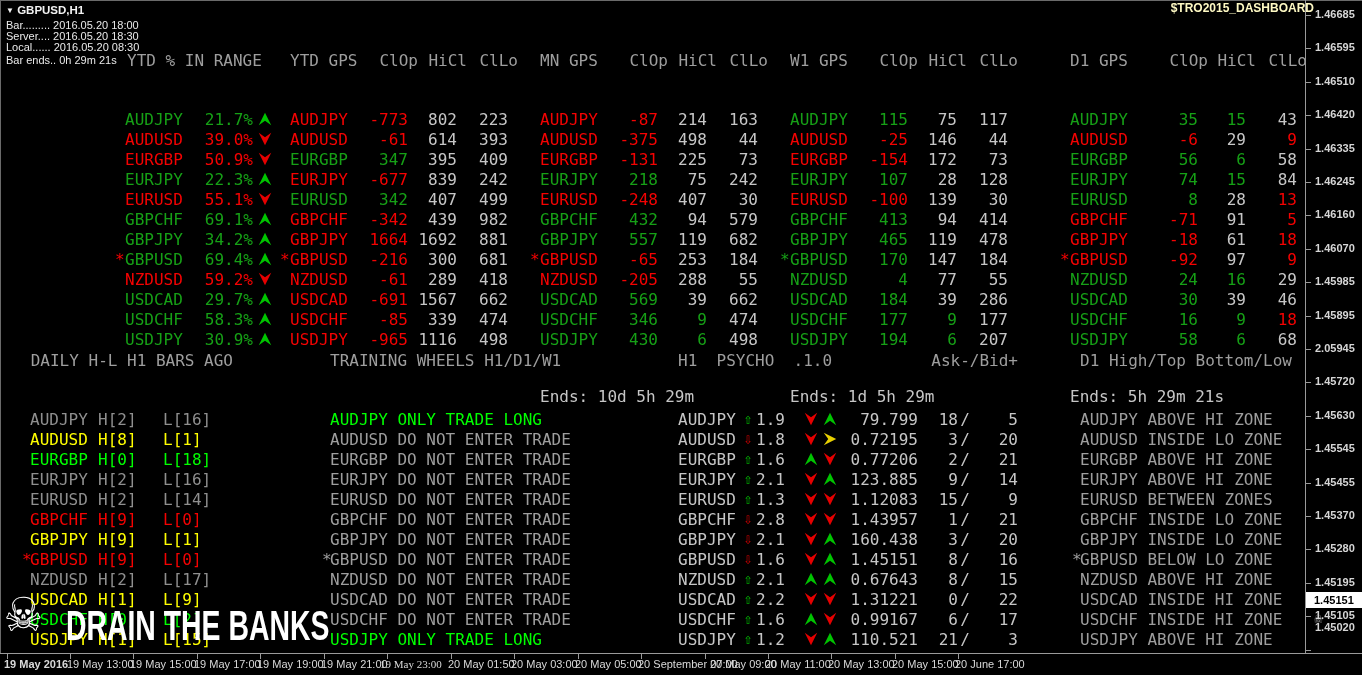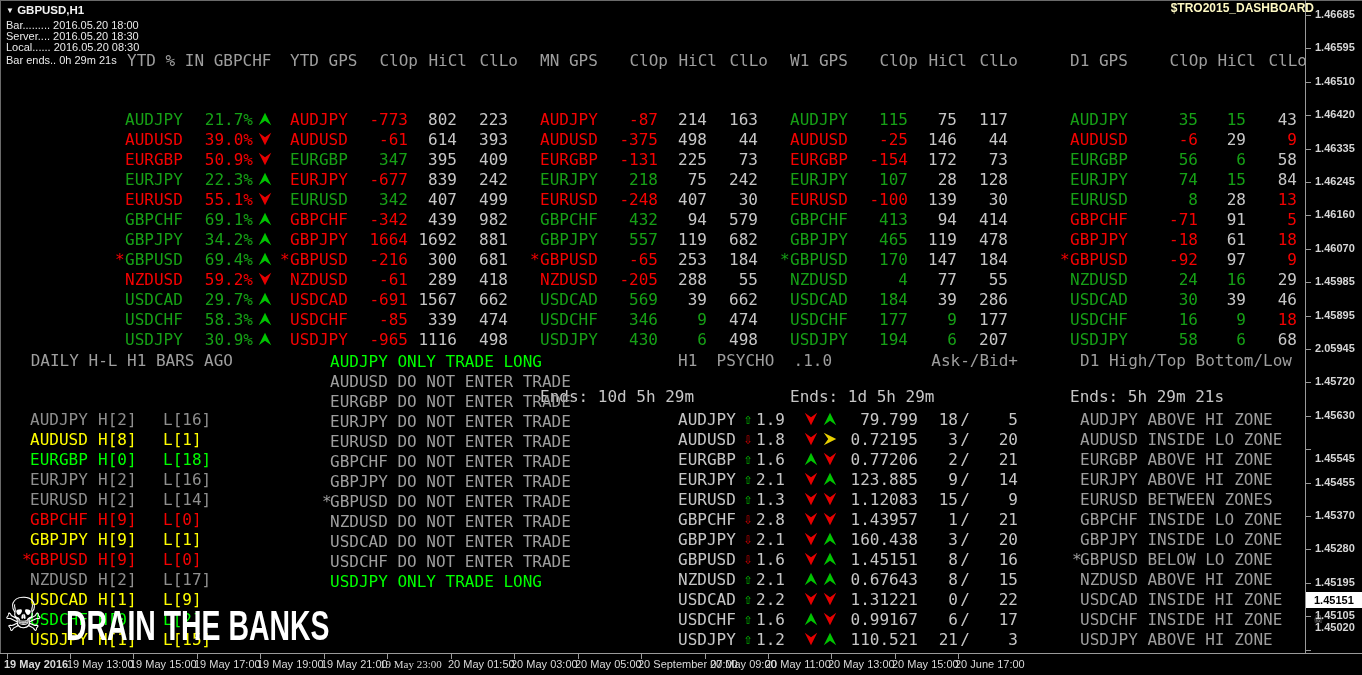--- a/index.html
+++ b/index.html
@@ -42,21 +42,21 @@
 
   <div id="title-row"><span style="font-size:8px;vertical-align:1px;">▼</span><span> </span><span>GBPUSD,H1</span></div>
   <div class="info-line" style="top:19px;">Bar......... 2016.05.20 18:00</div>
   <div class="info-line" style="top:30px;">Server.... 2016.05.20 18:30</div>
   <div class="info-line" style="top:41px;">Local...... 2016.05.20 08:30</div>
   <div class="info-line" style="top:54px;">Bar ends.. 0h 29m 21s</div>
 
   <div id="watermark">$TRO2015_DASHBOARD</div>
 
   <div class="abs mono" style="left:115px;top:13px;" id="sec-range">
-    <div class="hdr" style="padding-left:12px;color:#9e9e9e;">YTD % IN GBPCHF</div>
+    <div class="hdr" style="padding-left:12px;color:#9e9e9e;">YTD % IN RANGE</div>
     <div id="range-rows"><div class="row"><span class="cell lt" style="width: 10px; color: rgb(244, 2, 2);"></span><span class="cell lt" style="width: 60px; color: rgb(22, 160, 22);">AUDJPY</span><span class="cell rt" style="width: 68px; color: rgb(22, 160, 22);">21.7%</span><span class="cell" style="width: 24px; display: inline-flex; justify-content: center;"><svg viewBox="0 0 18 18" width="16" height="16" style="display: block;">
               <path d="M2,16 L9,11 L16,16 L9,2 Z" fill="#00c400"></path>
             </svg></span></div><div class="row"><span class="cell lt" style="width: 10px; color: rgb(244, 2, 2);"></span><span class="cell lt" style="width: 60px; color: rgb(244, 2, 2);">AUDUSD</span><span class="cell rt" style="width: 68px; color: rgb(244, 2, 2);">39.0%</span><span class="cell" style="width: 24px; display: inline-flex; justify-content: center;"><svg viewBox="0 0 18 18" width="16" height="16" style="display: block;">
               <path d="M2,2 L9,7 L16,2 L9,16 Z" fill="#e60000"></path>
             </svg></span></div><div class="row"><span class="cell lt" style="width: 10px; color: rgb(244, 2, 2);"></span><span class="cell lt" style="width: 60px; color: rgb(244, 2, 2);">EURGBP</span><span class="cell rt" style="width: 68px; color: rgb(244, 2, 2);">50.9%</span><span class="cell" style="width: 24px; display: inline-flex; justify-content: center;"><svg viewBox="0 0 18 18" width="16" height="16" style="display: block;">
               <path d="M2,2 L9,7 L16,2 L9,16 Z" fill="#e60000"></path>
             </svg></span></div><div class="row"><span class="cell lt" style="width: 10px; color: rgb(244, 2, 2);"></span><span class="cell lt" style="width: 60px; color: rgb(22, 160, 22);">EURJPY</span><span class="cell rt" style="width: 68px; color: rgb(22, 160, 22);">22.3%</span><span class="cell" style="width: 24px; display: inline-flex; justify-content: center;"><svg viewBox="0 0 18 18" width="16" height="16" style="display: block;">
               <path d="M2,16 L9,11 L16,16 L9,2 Z" fill="#00c400"></path>
             </svg></span></div><div class="row"><span class="cell lt" style="width: 10px; color: rgb(244, 2, 2);"></span><span class="cell lt" style="width: 60px; color: rgb(244, 2, 2);">EURUSD</span><span class="cell rt" style="width: 68px; color: rgb(244, 2, 2);">55.1%</span><span class="cell" style="width: 24px; display: inline-flex; justify-content: center;"><svg viewBox="0 0 18 18" width="16" height="16" style="display: block;">
               <path d="M2,2 L9,7 L16,2 L9,16 Z" fill="#e60000"></path>
@@ -116,20 +116,21 @@
     <div id="gps-rows-3"><div class="row"><span class="cell lt" style="width: 10px; color: rgb(244, 2, 2);"></span><span class="cell lt" style="width: 60px; color: rgb(22, 160, 22);">AUDJPY</span><span class="cell rt" style="width: 68px; color: rgb(22, 160, 22);">35</span><span class="cell rt" style="width: 48px; color: rgb(22, 160, 22);">15</span><span class="cell rt" style="width: 51px; color: rgb(198, 198, 198);">43</span></div><div class="row"><span class="cell lt" style="width: 10px; color: rgb(244, 2, 2);"></span><span class="cell lt" style="width: 60px; color: rgb(244, 2, 2);">AUDUSD</span><span class="cell rt" style="width: 68px; color: rgb(244, 2, 2);">-6</span><span class="cell rt" style="width: 48px; color: rgb(198, 198, 198);">29</span><span class="cell rt" style="width: 51px; color: rgb(244, 2, 2);">9</span></div><div class="row"><span class="cell lt" style="width: 10px; color: rgb(244, 2, 2);"></span><span class="cell lt" style="width: 60px; color: rgb(22, 160, 22);">EURGBP</span><span class="cell rt" style="width: 68px; color: rgb(22, 160, 22);">56</span><span class="cell rt" style="width: 48px; color: rgb(22, 160, 22);">6</span><span class="cell rt" style="width: 51px; color: rgb(198, 198, 198);">58</span></div><div class="row"><span class="cell lt" style="width: 10px; color: rgb(244, 2, 2);"></span><span class="cell lt" style="width: 60px; color: rgb(22, 160, 22);">EURJPY</span><span class="cell rt" style="width: 68px; color: rgb(22, 160, 22);">74</span><span class="cell rt" style="width: 48px; color: rgb(22, 160, 22);">15</span><span class="cell rt" style="width: 51px; color: rgb(198, 198, 198);">84</span></div><div class="row"><span class="cell lt" style="width: 10px; color: rgb(244, 2, 2);"></span><span class="cell lt" style="width: 60px; color: rgb(22, 160, 22);">EURUSD</span><span class="cell rt" style="width: 68px; color: rgb(22, 160, 22);">8</span><span class="cell rt" style="width: 48px; color: rgb(198, 198, 198);">28</span><span class="cell rt" style="width: 51px; color: rgb(244, 2, 2);">13</span></div><div class="row"><span class="cell lt" style="width: 10px; color: rgb(244, 2, 2);"></span><span class="cell lt" style="width: 60px; color: rgb(244, 2, 2);">GBPCHF</span><span class="cell rt" style="width: 68px; color: rgb(244, 2, 2);">-71</span><span class="cell rt" style="width: 48px; color: rgb(198, 198, 198);">91</span><span class="cell rt" style="width: 51px; color: rgb(244, 2, 2);">5</span></div><div class="row"><span class="cell lt" style="width: 10px; color: rgb(244, 2, 2);"></span><span class="cell lt" style="width: 60px; color: rgb(244, 2, 2);">GBPJPY</span><span class="cell rt" style="width: 68px; color: rgb(244, 2, 2);">-18</span><span class="cell rt" style="width: 48px; color: rgb(198, 198, 198);">61</span><span class="cell rt" style="width: 51px; color: rgb(244, 2, 2);">18</span></div><div class="row"><span class="cell lt" style="width: 10px; color: rgb(244, 2, 2);">*</span><span class="cell lt" style="width: 60px; color: rgb(244, 2, 2);">GBPUSD</span><span class="cell rt" style="width: 68px; color: rgb(244, 2, 2);">-92</span><span class="cell rt" style="width: 48px; color: rgb(198, 198, 198);">97</span><span class="cell rt" style="width: 51px; color: rgb(244, 2, 2);">9</span></div><div class="row"><span class="cell lt" style="width: 10px; color: rgb(244, 2, 2);"></span><span class="cell lt" style="width: 60px; color: rgb(22, 160, 22);">NZDUSD</span><span class="cell rt" style="width: 68px; color: rgb(22, 160, 22);">24</span><span class="cell rt" style="width: 48px; color: rgb(22, 160, 22);">16</span><span class="cell rt" style="width: 51px; color: rgb(198, 198, 198);">29</span></div><div class="row"><span class="cell lt" style="width: 10px; color: rgb(244, 2, 2);"></span><span class="cell lt" style="width: 60px; color: rgb(22, 160, 22);">USDCAD</span><span class="cell rt" style="width: 68px; color: rgb(22, 160, 22);">30</span><span class="cell rt" style="width: 48px; color: rgb(198, 198, 198);">39</span><span class="cell rt" style="width: 51px; color: rgb(198, 198, 198);">46</span></div><div class="row"><span class="cell lt" style="width: 10px; color: rgb(244, 2, 2);"></span><span class="cell lt" style="width: 60px; color: rgb(22, 160, 22);">USDCHF</span><span class="cell rt" style="width: 68px; color: rgb(22, 160, 22);">16</span><span class="cell rt" style="width: 48px; color: rgb(22, 160, 22);">9</span><span class="cell rt" style="width: 51px; color: rgb(244, 2, 2);">18</span></div><div class="row"><span class="cell lt" style="width: 10px; color: rgb(244, 2, 2);"></span><span class="cell lt" style="width: 60px; color: rgb(22, 160, 22);">USDJPY</span><span class="cell rt" style="width: 68px; color: rgb(22, 160, 22);">58</span><span class="cell rt" style="width: 48px; color: rgb(22, 160, 22);">6</span><span class="cell rt" style="width: 51px; color: rgb(198, 198, 198);">68</span></div></div>
     <div class="hdr" style="padding-left:10px;color:#c6c6c6;">Ends: 5h 29m 21s</div>
   </div>
 
   <div class="abs mono" style="left:22px;top:313px;" id="sec-daily">
     <div class="hdr" style="padding-left:8px;color:#9e9e9e;text-align:right;">DAILY H-L H1 BARS AGO</div>
     <div id="daily-rows"><div class="row"><span class="cell lt" style="width: 8px; color: rgb(244, 2, 2);"></span><span class="cell lt" style="width: 60px; color: rgb(143, 143, 143);">AUDJPY</span><span class="cell lt" style="width: 8px;"></span><span class="cell lt" style="width: 65px; color: rgb(143, 143, 143);">H[2]</span><span class="cell lt" style="width: 70px; color: rgb(143, 143, 143);">L[16]</span></div><div class="row"><span class="cell lt" style="width: 8px; color: rgb(244, 2, 2);"></span><span class="cell lt" style="width: 60px; color: rgb(255, 255, 0);">AUDUSD</span><span class="cell lt" style="width: 8px;"></span><span class="cell lt" style="width: 65px; color: rgb(255, 255, 0);">H[8]</span><span class="cell lt" style="width: 70px; color: rgb(255, 255, 0);">L[1]</span></div><div class="row"><span class="cell lt" style="width: 8px; color: rgb(244, 2, 2);"></span><span class="cell lt" style="width: 60px; color: rgb(0, 255, 0);">EURGBP</span><span class="cell lt" style="width: 8px;"></span><span class="cell lt" style="width: 65px; color: rgb(0, 255, 0);">H[0]</span><span class="cell lt" style="width: 70px; color: rgb(0, 255, 0);">L[18]</span></div><div class="row"><span class="cell lt" style="width: 8px; color: rgb(244, 2, 2);"></span><span class="cell lt" style="width: 60px; color: rgb(143, 143, 143);">EURJPY</span><span class="cell lt" style="width: 8px;"></span><span class="cell lt" style="width: 65px; color: rgb(143, 143, 143);">H[2]</span><span class="cell lt" style="width: 70px; color: rgb(143, 143, 143);">L[16]</span></div><div class="row"><span class="cell lt" style="width: 8px; color: rgb(244, 2, 2);"></span><span class="cell lt" style="width: 60px; color: rgb(143, 143, 143);">EURUSD</span><span class="cell lt" style="width: 8px;"></span><span class="cell lt" style="width: 65px; color: rgb(143, 143, 143);">H[2]</span><span class="cell lt" style="width: 70px; color: rgb(143, 143, 143);">L[14]</span></div><div class="row"><span class="cell lt" style="width: 8px; color: rgb(244, 2, 2);"></span><span class="cell lt" style="width: 60px; color: rgb(244, 2, 2);">GBPCHF</span><span class="cell lt" style="width: 8px;"></span><span class="cell lt" style="width: 65px; color: rgb(244, 2, 2);">H[9]</span><span class="cell lt" style="width: 70px; color: rgb(244, 2, 2);">L[0]</span></div><div class="row"><span class="cell lt" style="width: 8px; color: rgb(244, 2, 2);"></span><span class="cell lt" style="width: 60px; color: rgb(255, 255, 0);">GBPJPY</span><span class="cell lt" style="width: 8px;"></span><span class="cell lt" style="width: 65px; color: rgb(255, 255, 0);">H[9]</span><span class="cell lt" style="width: 70px; color: rgb(255, 255, 0);">L[1]</span></div><div class="row"><span class="cell lt" style="width: 8px; color: rgb(244, 2, 2);">*</span><span class="cell lt" style="width: 60px; color: rgb(244, 2, 2);">GBPUSD</span><span class="cell lt" style="width: 8px;"></span><span class="cell lt" style="width: 65px; color: rgb(244, 2, 2);">H[9]</span><span class="cell lt" style="width: 70px; color: rgb(244, 2, 2);">L[0]</span></div><div class="row"><span class="cell lt" style="width: 8px; color: rgb(244, 2, 2);"></span><span class="cell lt" style="width: 60px; color: rgb(143, 143, 143);">NZDUSD</span><span class="cell lt" style="width: 8px;"></span><span class="cell lt" style="width: 65px; color: rgb(143, 143, 143);">H[2]</span><span class="cell lt" style="width: 70px; color: rgb(143, 143, 143);">L[17]</span></div><div class="row"><span class="cell lt" style="width: 8px; color: rgb(244, 2, 2);"></span><span class="cell lt" style="width: 60px; color: rgb(255, 255, 0);">USDCAD</span><span class="cell lt" style="width: 8px;"></span><span class="cell lt" style="width: 65px; color: rgb(255, 255, 0);">H[1]</span><span class="cell lt" style="width: 70px; color: rgb(255, 255, 0);">L[9]</span></div><div class="row"><span class="cell lt" style="width: 8px; color: rgb(244, 2, 2);"></span><span class="cell lt" style="width: 60px; color: rgb(0, 255, 0);">USDCHF</span><span class="cell lt" style="width: 8px;"></span><span class="cell lt" style="width: 65px; color: rgb(0, 255, 0);">H[0]</span><span class="cell lt" style="width: 70px; color: rgb(0, 255, 0);">L[2]</span></div><div class="row"><span class="cell lt" style="width: 8px; color: rgb(244, 2, 2);"></span><span class="cell lt" style="width: 60px; color: rgb(255, 255, 0);">USDJPY</span><span class="cell lt" style="width: 8px;"></span><span class="cell lt" style="width: 65px; color: rgb(255, 255, 0);">H[1]</span><span class="cell lt" style="width: 70px; color: rgb(255, 255, 0);">L[15]</span></div></div>
   </div>
 
   <div class="abs mono" style="left:322px;top:313px;" id="sec-training">
+    <div class="hdr" style="padding-left:8px;color:#9e9e9e;">TRAINING WHEELS H1/D1/W1</div>
     <div id="training-rows"><div class="row"><span class="cell lt" style="width: 8px; color: rgb(158, 158, 158);"></span><span class="cell lt" style="color: rgb(0, 255, 0);">AUDJPY ONLY TRADE LONG</span></div><div class="row"><span class="cell lt" style="width: 8px; color: rgb(158, 158, 158);"></span><span class="cell lt" style="color: rgb(158, 158, 158);">AUDUSD DO NOT ENTER TRADE</span></div><div class="row"><span class="cell lt" style="width: 8px; color: rgb(158, 158, 158);"></span><span class="cell lt" style="color: rgb(158, 158, 158);">EURGBP DO NOT ENTER TRADE</span></div><div class="row"><span class="cell lt" style="width: 8px; color: rgb(158, 158, 158);"></span><span class="cell lt" style="color: rgb(158, 158, 158);">EURJPY DO NOT ENTER TRADE</span></div><div class="row"><span class="cell lt" style="width: 8px; color: rgb(158, 158, 158);"></span><span class="cell lt" style="color: rgb(158, 158, 158);">EURUSD DO NOT ENTER TRADE</span></div><div class="row"><span class="cell lt" style="width: 8px; color: rgb(158, 158, 158);"></span><span class="cell lt" style="color: rgb(158, 158, 158);">GBPCHF DO NOT ENTER TRADE</span></div><div class="row"><span class="cell lt" style="width: 8px; color: rgb(158, 158, 158);"></span><span class="cell lt" style="color: rgb(158, 158, 158);">GBPJPY DO NOT ENTER TRADE</span></div><div class="row"><span class="cell lt" style="width: 8px; color: rgb(158, 158, 158);">*</span><span class="cell lt" style="color: rgb(158, 158, 158);">GBPUSD DO NOT ENTER TRADE</span></div><div class="row"><span class="cell lt" style="width: 8px; color: rgb(158, 158, 158);"></span><span class="cell lt" style="color: rgb(158, 158, 158);">NZDUSD DO NOT ENTER TRADE</span></div><div class="row"><span class="cell lt" style="width: 8px; color: rgb(158, 158, 158);"></span><span class="cell lt" style="color: rgb(158, 158, 158);">USDCAD DO NOT ENTER TRADE</span></div><div class="row"><span class="cell lt" style="width: 8px; color: rgb(158, 158, 158);"></span><span class="cell lt" style="color: rgb(158, 158, 158);">USDCHF DO NOT ENTER TRADE</span></div><div class="row"><span class="cell lt" style="width: 8px; color: rgb(158, 158, 158);"></span><span class="cell lt" style="color: rgb(0, 255, 0);">USDJPY ONLY TRADE LONG</span></div></div>
     
     
     
   </div>
 
   <div class="abs mono" style="left:678px;top:313px;width:340px;" id="sec-psycho">
     <div class="hdr row">
       <span class="cell lt" style="color:#9e9e9e;flex:1;">H1  PSYCHO  .1.0</span>
       <span class="cell rt" style="color:#9e9e9e;">Ask-/Bid+</span>
@@ -218,21 +219,21 @@
       <div class="pa-label" style="top: 275px;">1.45985</div>
       <div class="pa-tick" style="top: 316px;"></div>
       <div class="pa-label" style="top: 309px;">1.45895</div>
       <div class="pa-tick" style="top: 349px;"></div>
       <div class="pa-label" style="top: 342px;">2.05945</div>
       <div class="pa-tick" style="top: 382px;"></div>
       <div class="pa-label" style="top: 375px;">1.45720</div>
       <div class="pa-tick" style="top: 416px;"></div>
       <div class="pa-label" style="top: 409px;">1.45630</div>
       <div class="pa-tick" style="top: 449px;"></div>
-      <div class="pa-label" style="top: 442px; margin-top: 10px;">1.45545</div>
+      <div class="pa-label" style="top: 442px;">1.45545</div>
       <div class="pa-tick" style="top: 483px;"></div>
       <div class="pa-label" style="top: 476px;">1.45455</div>
       <div class="pa-tick" style="top: 516px;"></div>
       <div class="pa-label" style="top: 509px;">1.45370</div>
       <div class="pa-tick" style="top: 549px;"></div>
       <div class="pa-label" style="top: 542px;">1.45280</div>
       <div class="pa-tick" style="top: 583px;"></div>
       <div class="pa-label" style="top: 576px;">1.45195</div>
       <div class="pa-tick" style="top: 616px;"></div>
       <div class="pa-label" style="top: 609px;">1.45105</div>

